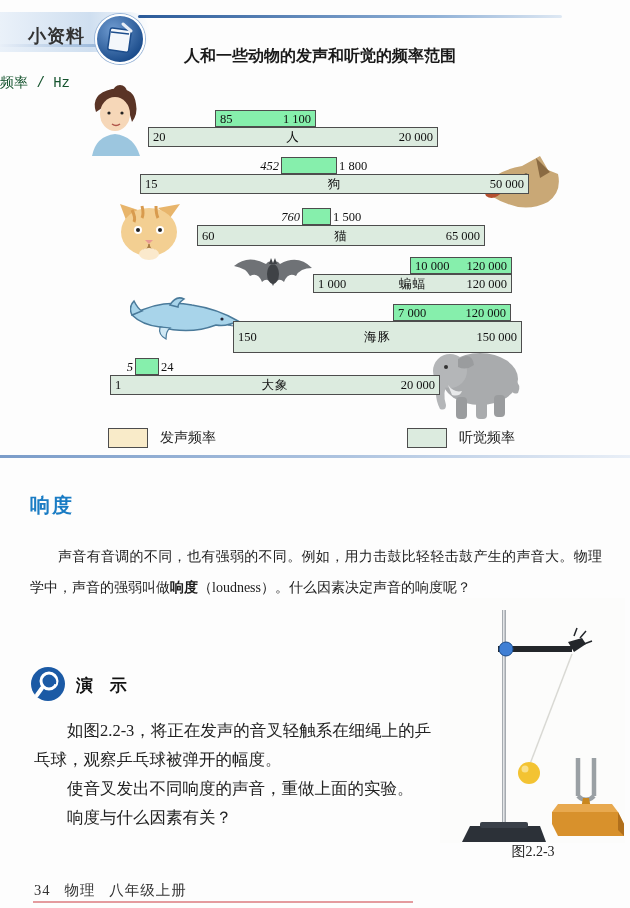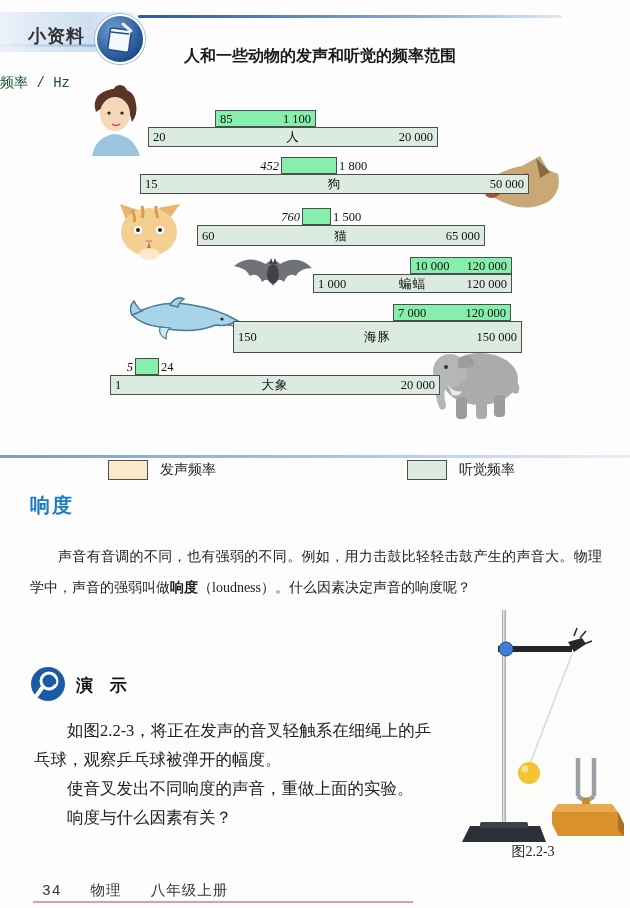--- a/index.html
+++ b/index.html
@@ -34,42 +34,42 @@
   .hbar { background:#dcebdf; height:20px; }
   .bar .in-l { position:absolute; left:4px; top:50%; transform:translateY(-50%); white-space:nowrap; }
   .bar .in-r { position:absolute; right:4px; top:50%; transform:translateY(-50%); white-space:nowrap; }
   .bar .out-l { position:absolute; right:calc(100% + 3px); top:50%; transform:translateY(-50%); white-space:nowrap;font-style:italic; }
   .bar .out-r { position:absolute; left:calc(100% + 3px); top:50%; transform:translateY(-50%); white-space:nowrap; }
   .bar .cname { position:absolute; left:0; right:0; top:50%; transform:translateY(-50%);
     text-align:center; letter-spacing:1px; }
 
   
   .leg-swatch { width:40px; height:20px; border:1px solid #4d4d4d; display:inline-block; }
-  .leg-item { position:absolute; display:flex; align-items:center; gap:12px; font-size:14px; color:#222;margin-top:32px; }
+  .leg-item { position:absolute; display:flex; align-items:center; gap:12px; font-size:14px; color:#222; }
 
   .divider { left:0; top:455px; width:630px; height:3px;
     background:linear-gradient(to right,#7a9cc9,#aec4e0 55%,#e9eff7); }
 
   .sec-heading { left:30px; top:492px; font-family:"Liberation Sans",sans-serif;
     font-size:20px; font-weight:bold; color:#1a7cc4; letter-spacing:2px; }
 
   .body-text { font-size:14px; color:#1c1c1c; line-height:30px; }
   .para-loudness { left:30px; top:542px; width:572px; text-indent:2em; text-align:justify; }
   .para-loudness b { font-family:"Liberation Sans",sans-serif; font-weight:bold; }
 
   .demo-icon { left:30px; top:666px; width:36px; height:36px; }
   .demo-label { left:76px; top:674px; font-family:"Liberation Sans",sans-serif;
     font-size:17px; font-weight:bold; color:#111; letter-spacing:6px; }
   .demo-para { left:34px; width:412px; font-size:16.5px; color:#222; line-height:29px; }
   .indent { text-indent:2em; }
 
   .fig-caption { left:448px; top:843px; width:170px; text-align:center; font-size:14px; color:#222; }
 
-  .footer { left:42px; top:881px; font-size:14.5px; color:#333; letter-spacing:1px;
-    font-family:Liberation Mono, monospace; }
+  .footer { left:34px; top:881px; font-size:14.5px; color:#333; letter-spacing:1px;
+    font-family:Liberation Serif, serif; }
   .footer-rule { left:33px; top:901px; width:380px; height:2px; background:#cf4a50; opacity:.55; }
 </style>
 </head>
 <body>
 
 <div id="page">
 
   <div class="abs badge-swoosh"></div>
   <div class="abs hdr-line-top"></div>
   <div class="abs hdr-line-bot"></div>

